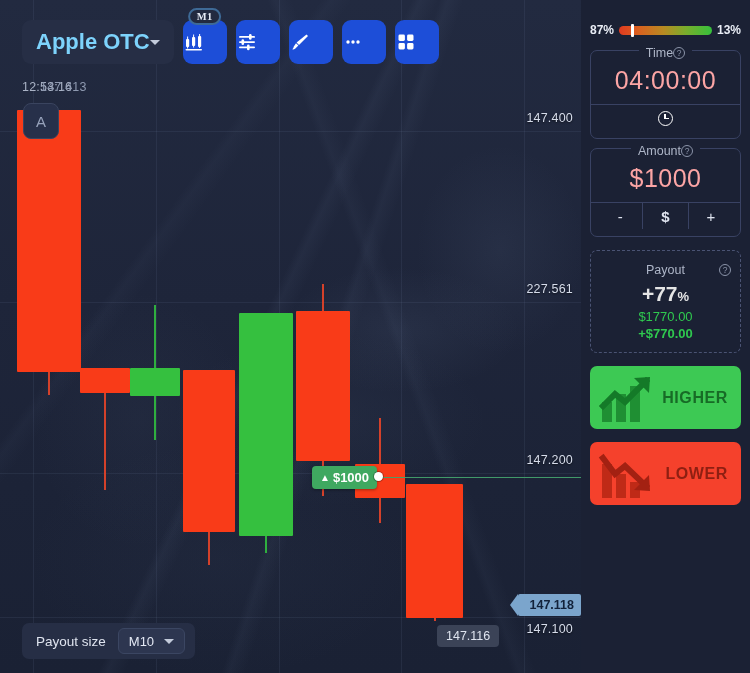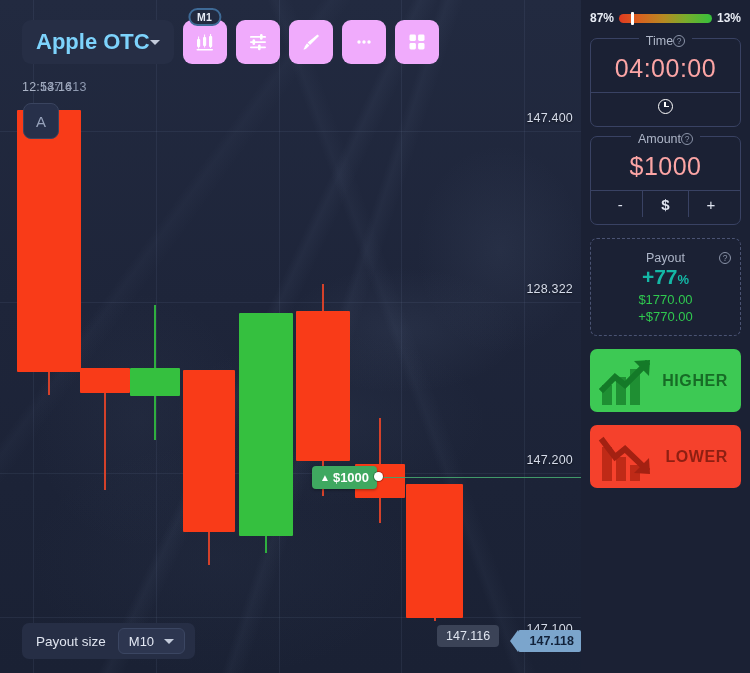--- a/index.html
+++ b/index.html
@@ -116,35 +116,35 @@
   }
 
   
   #toolbar{position:absolute;left:22px;top:20px;display:flex;align-items:center;gap:9px;z-index:5;}
   #symbol-btn{
     height:44px;display:flex;align-items:center;
     background:#262e45;border-radius:9px;padding:0 14px;
     font-size:22px;font-weight:700;color:#7dd3fc;
   }
   .tool-btn{
-    width:44px;height:44px;border-radius:9px;background:#f0abfc;
-    display:flex;align-items:center;justify-content:center;position:relative;
+    width:44px;height:44px;border-radius:9px;background:#1d4ed8;
+    display:flex;align-items:center;position:relative;font-family:Liberation Serif, serif;
   }
   .caret{width:0;height:0;border-left:5px solid transparent;border-right:5px solid transparent;border-top:5px solid #c3cbdb;}
   #m1-badge{
     position:absolute;top:-12px;left:50%;transform:translateX(-50%);
     background:#222a40;border:2px solid #3e6a96;border-radius:11px;
     font-size:10.5px;font-weight:700;color:#e6ebf5;padding:1px 7px;
     letter-spacing:.3px;
   }
 
   
   #panel{
     position:absolute;right:0;top:0;width:169px;height:673px;
-    background:#1b2134;padding:4px 9px;
+    background:#1b2134;padding:16px 9px;
   }
   #sentiment{
     display:flex;align-items:center;gap:5px;height:22px;margin-top:3px;
   }
   #sentiment .pct{font-size:12px;font-weight:700;color:#e9edf5;}
   #sent-bar{
     position:relative;flex:1;height:9px;border-radius:5px;
     background:linear-gradient(90deg,#e03a20 0%,#d9621f 22%,#b78a22 48%,#79ad2c 72%,#36c13c 100%);
   }
   #sent-marker{position:absolute;top:-2px;width:3px;height:13px;background:#fff;border-radius:1px;}
@@ -182,25 +182,25 @@
     font-size:15px;color:#dfe4ef;
   }
   #amount-ctrl .mid{border-left:1px solid #394263;border-right:1px solid #394263;font-weight:700;}
 
   #payout{
     border:1px dashed #4a5373;border-radius:7px;margin-top:13px;
     padding:12px 7px 11px;position:relative;text-align:center;
   }
   #payout .hdr{font-size:12.5px;color:#aeb6c8;position:relative;}
   #payout .hdr .qmark{position:absolute;right:2px;top:1px;}
-  #payout .pct{font-size:21px;font-weight:700;color:#14b8a6;}
+  #payout .pct{font-size:21px;font-weight:700;color:#e5e5e5;margin-top:5px;}
   #payout .pct .sm{font-size:13px;}
   #payout .amt{font-size:13px;color:#2fc94f;margin-top:3px;}
   #payout .plbl{font-size:13px;color:#aeb6c8;margin-top:4px;}
-  #payout .pval{font-size:13px;color:#2fc94f;margin-top:2px;}
+  #payout .pval{font-size:13px;color:#2fc94f;margin-top:2px;font-weight:bold;}
 
   .trade-btn{
     height:63px;border-radius:7px;margin-top:13px;
     display:flex;align-items:center;position:relative;overflow:hidden;
   }
   .trade-btn .txt{
     position:absolute;right:13px;font-size:16px;font-weight:700;letter-spacing:.6px;
   }
   #higher-btn{background:#3dc954;}
   #higher-btn .txt{color:#176b26;}
@@ -219,21 +219,21 @@
   <div class="vgrid" style="left:279px"></div>
   <div class="vgrid" style="left:401px"></div>
   <div class="vgrid" style="left:524px"></div>
 
   <div class="hgrid" style="top:131px"></div>
   <div class="hgrid" style="top:302px"></div>
   <div class="hgrid" style="top:473px"></div>
   <div class="hgrid" style="top:617px"></div>
 
   <div class="price-label" style="top:111px">147.400</div>
-  <div class="price-label" style="top:282px">128.322</div>
+  <div class="price-label" style="top:282px">227.561</div>
   <div class="price-label" style="top:453px">147.200</div>
   <div class="price-label" style="top:622px">147.100</div>
 
   <div id="chart-headtext">
     <span class="t1">12:53:16</span>
     <span class="t2">147.413</span>
   </div>
 
   <div class="candle down" style="left:17px;top:110px;width:64px;height:285px">
     <div class="wick" style="top:0;height:285px"></div>
@@ -270,21 +270,21 @@
 
   <div id="a-badge" style="left:23px;top:103px">A</div>
 
   <div id="entry-line" style="left:312px;top:477px;width:269px"></div>
   <div id="trade-badge" style="left:312px;top:466px">
     <span class="tri">▲</span>
     <span>$1000</span>
   </div>
   <div id="entry-dot" style="left:374px;top:472px"></div>
 
-  <div id="cur-price" style="right:0;top:630px">147.118</div>
+  <div id="cur-price" style="right:0;top:594px">147.118</div>
   <div id="tooltip-price" style="left:437px;top:625px">147.116</div>
 
   <div id="screen-size">
     <span class="lbl">Payout size</span>
     <div id="tf-select">
       <span>M10</span>
       <span class="caret"></span>
     </div>
   </div>
 </div>

